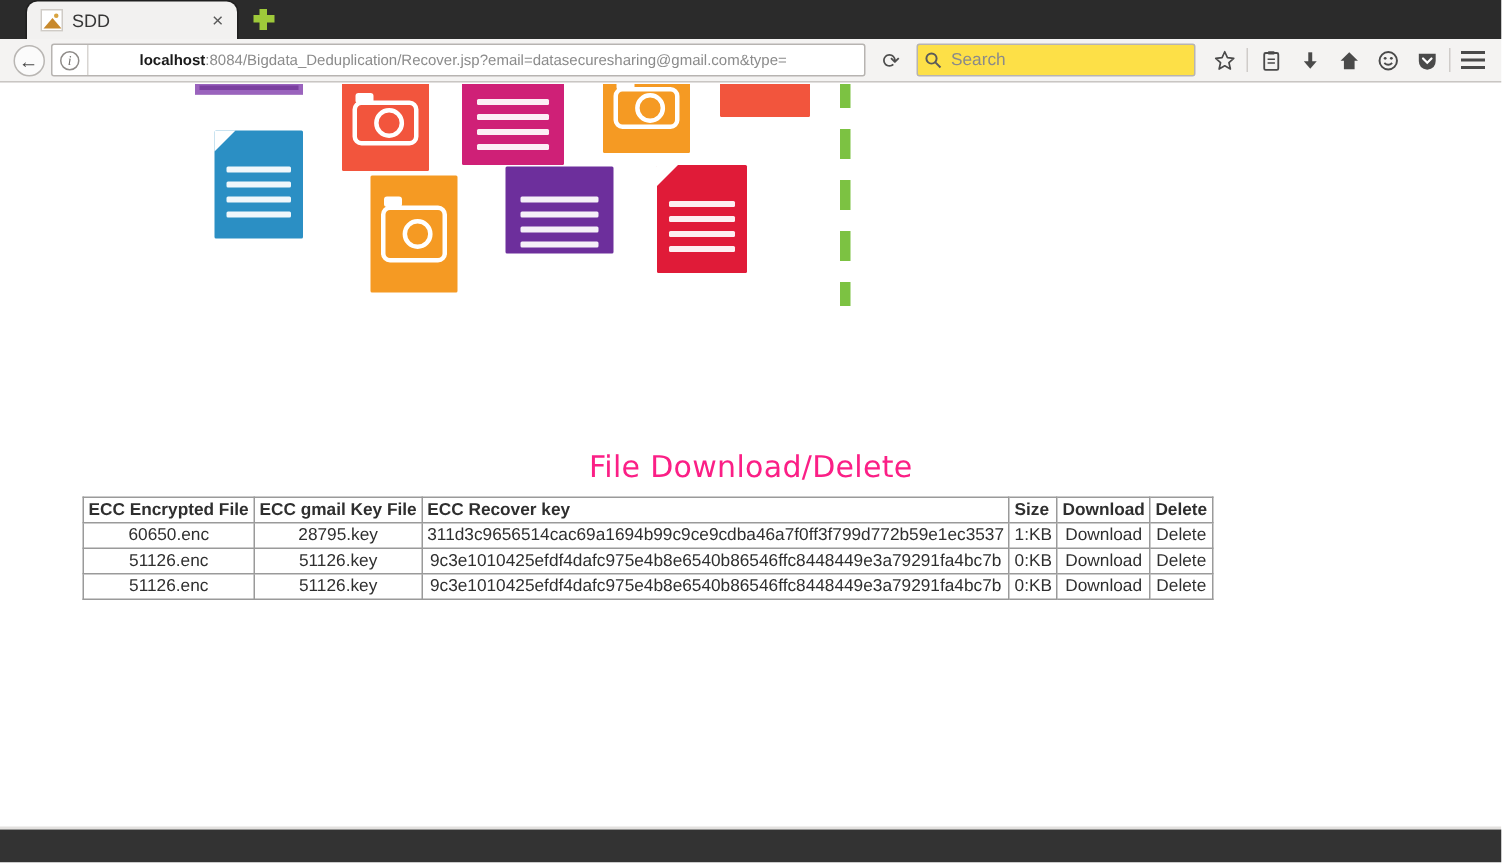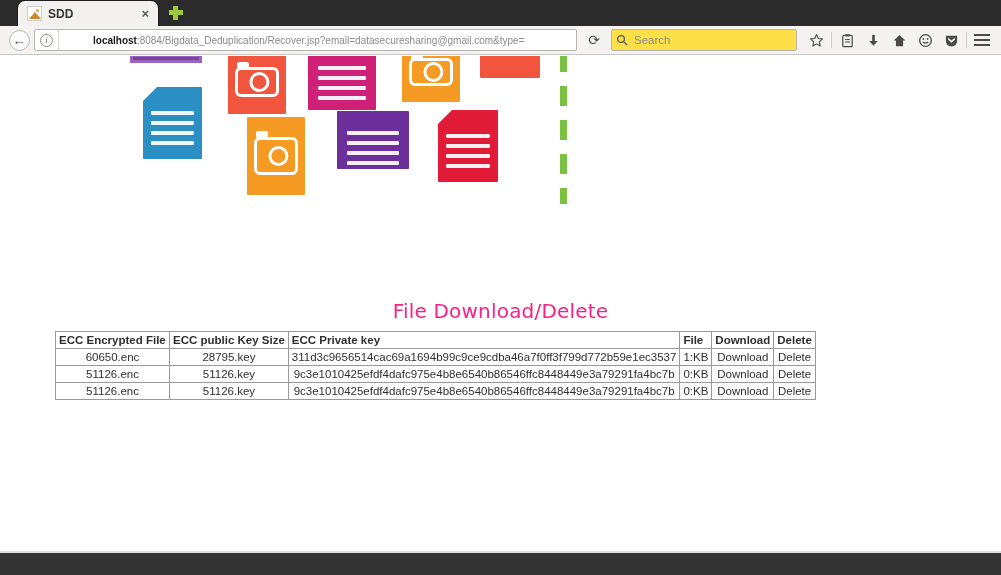--- a/index.html
+++ b/index.html
@@ -18,21 +18,20 @@
     background: #ffffff;
   }
 
   
   .tabstrip {
     position: absolute; left: 0; top: 0;
     width: 1001px; height: 26px;
     background: #2b2b2b;
     display: flex;
     align-items: flex-end;
-    font-weight: bold;
   }
   .tab {
     position: relative;
     margin-left: 18px;
     height: 25px;
     min-width: 140px;
     background: #f2f1f0;
     border-radius: 7px 7px 0 0;
     display: flex;
     align-items: center;
@@ -509,23 +508,23 @@
           <col class="c-enc">
             <col class="c-pub">
             <col class="c-priv">
           <col class="c-size">
             <col class="c-dl">
             <col class="c-del">
         </colgroup>
         <thead>
           <tr>
             <th>ECC Encrypted File</th>
-            <th>ECC public Key Size</th>
-            <th>ECC Private key</th>
-            <th>File</th>
+            <th>ECC gmail Key File</th>
+            <th>ECC Recover key</th>
+            <th>Size</th>
             <th>Download</th>
             <th>Delete</th>
           </tr>
         </thead>
         <tbody id="table-body">
             <tr>
               <td>60650.enc</td>
               <td>28795.key</td>
               <td class="priv">311d3c9656514cac69a1694b99c9ce9cdba46a7f0ff3f799d772b59e1ec3537</td>
               <td>1:KB</td>

